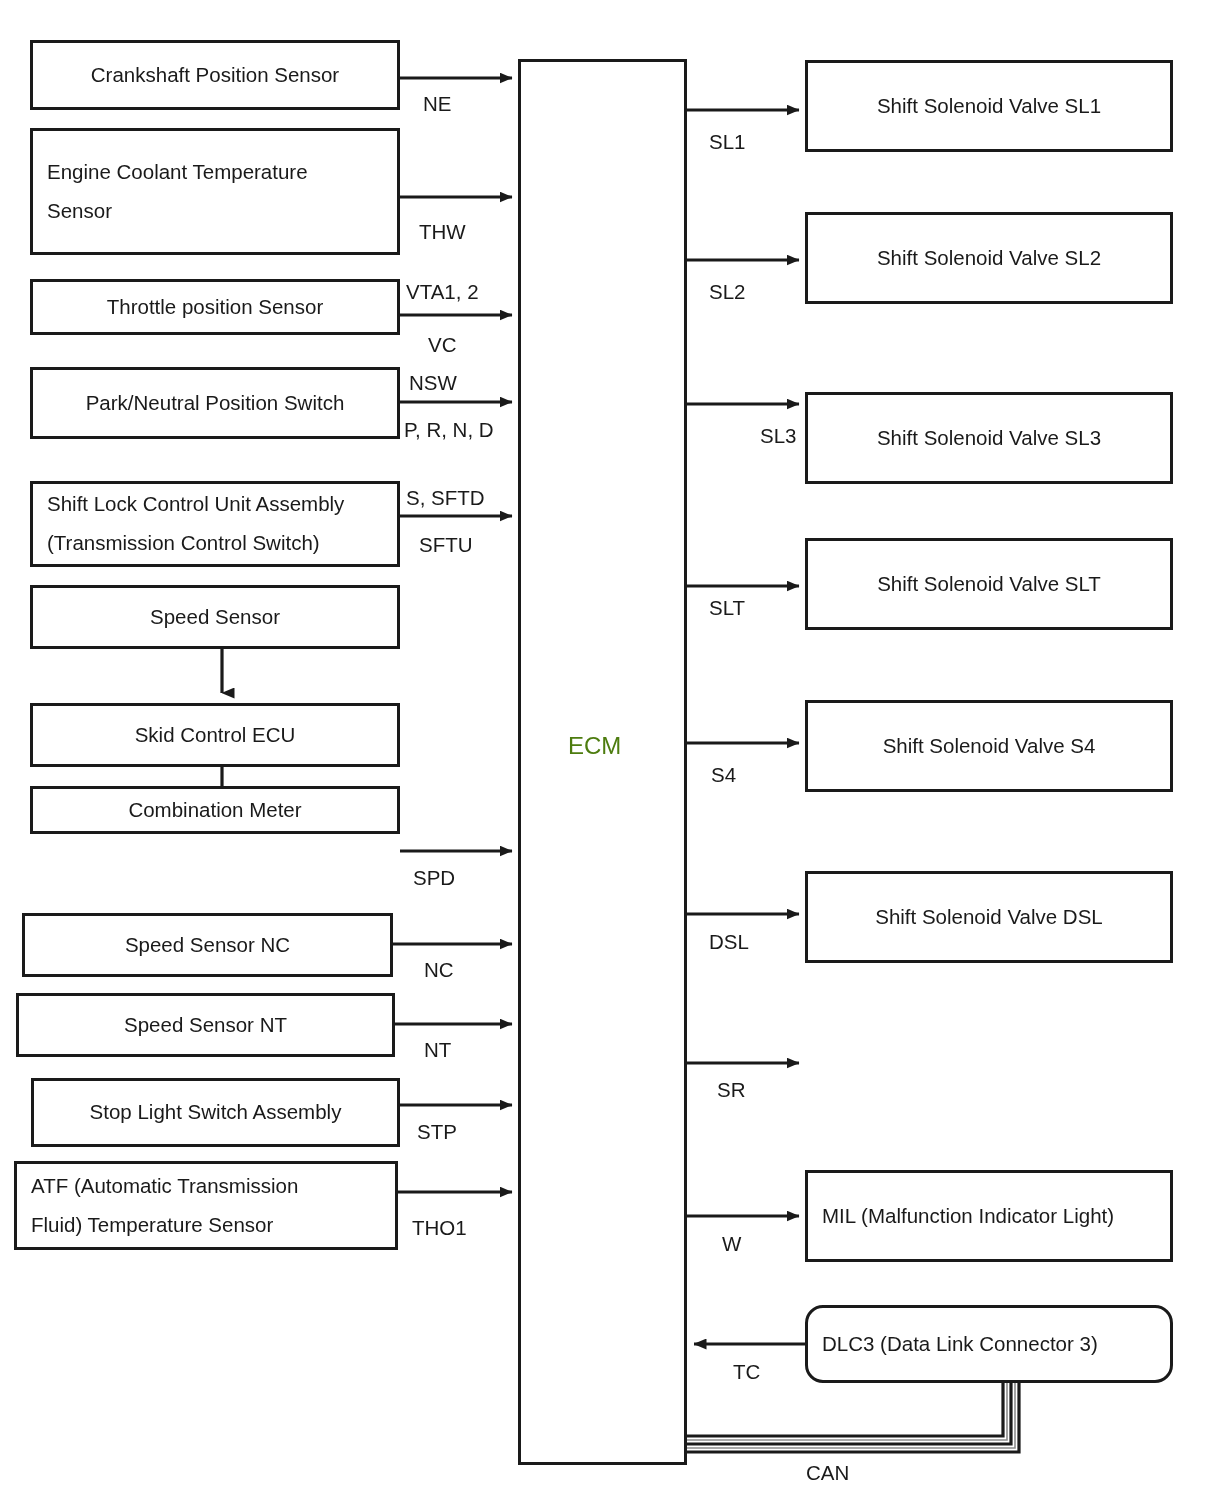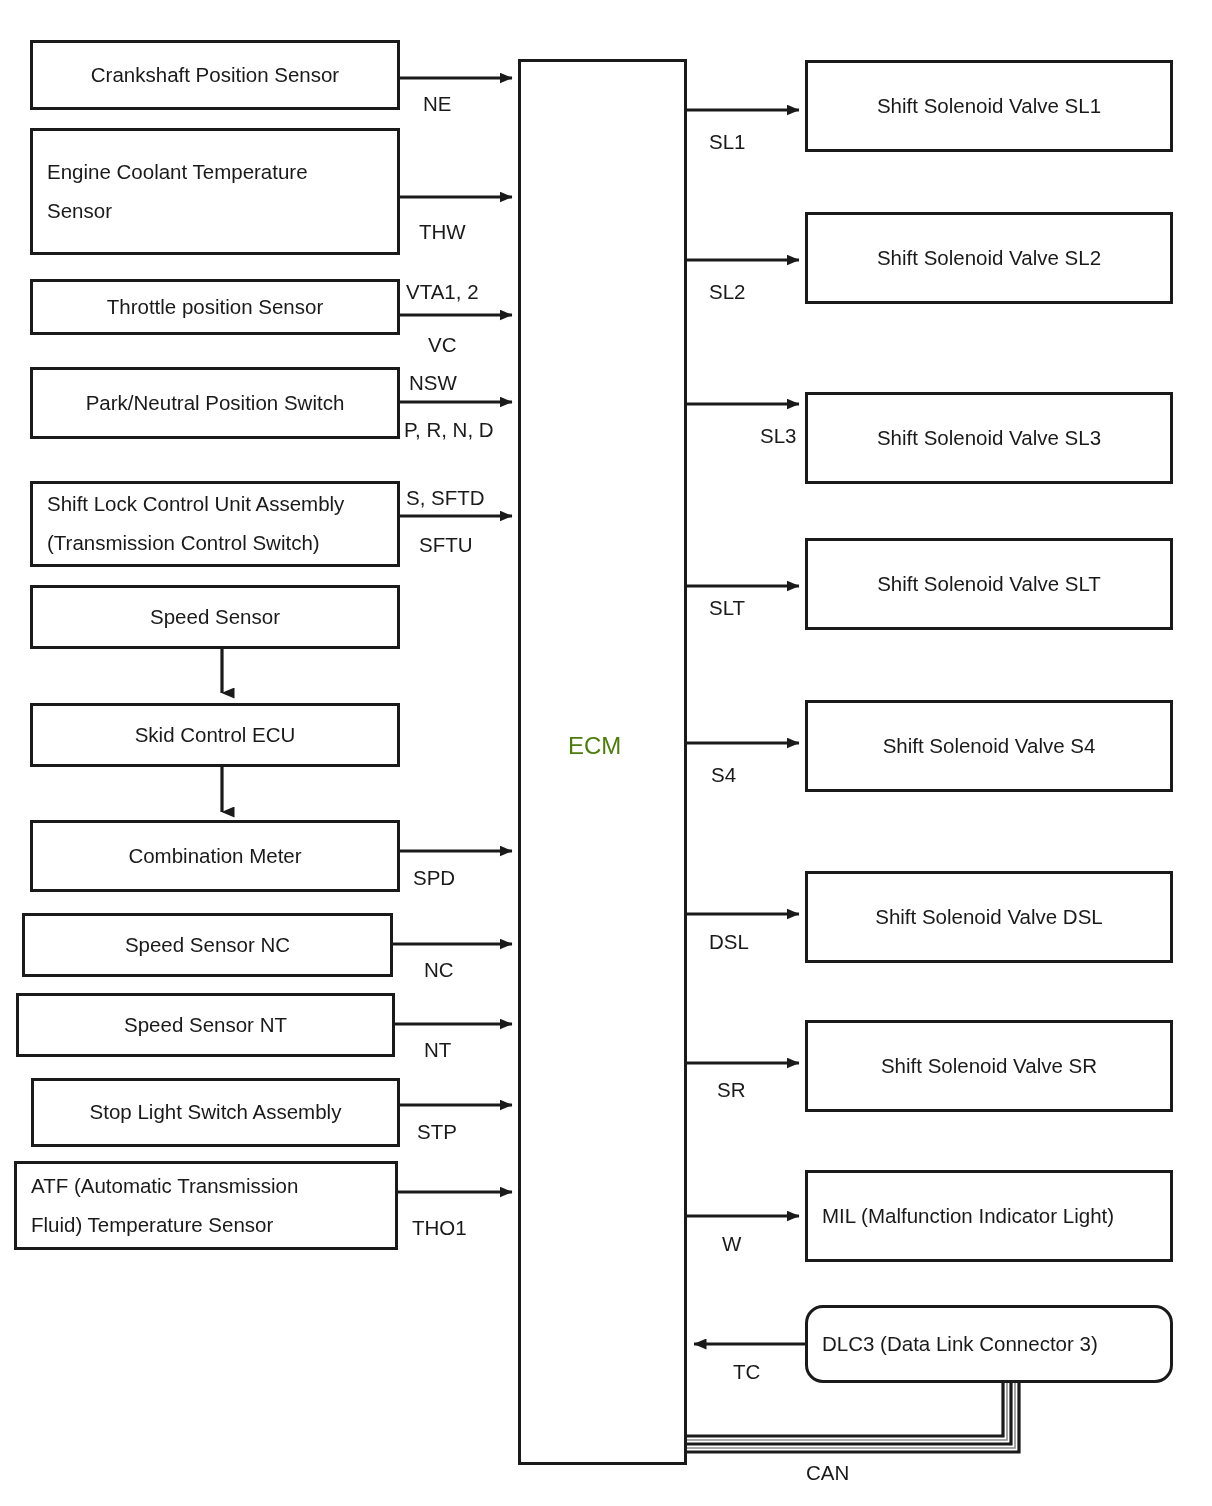--- a/index.html
+++ b/index.html
@@ -138,21 +138,21 @@
   </div>
 
   <div class="node center-text" style="left:30px;top:585px;width:370px;height:64px;">
     <span class="ln">Speed Sensor</span>
   </div>
 
   <div class="node center-text" style="left:30px;top:703px;width:370px;height:64px;">
     <span class="ln">Skid Control ECU</span>
   </div>
 
-  <div class="node center-text" style="left:30px;top:820px;width:370px;height:72px;">
+  <div class="node center-text" style="left:30px;top:786px;width:370px;height:48px;">
     <span class="ln">Combination Meter</span>
   </div>
 
   <div class="node center-text" style="left:22px;top:913px;width:371px;height:64px;">
     <span class="ln">Speed Sensor NC</span>
   </div>
 
   <div class="node center-text" style="left:16px;top:993px;width:379px;height:64px;">
     <span class="ln">Speed Sensor NT</span>
   </div>
@@ -186,23 +186,20 @@
   </div>
 
   <div class="node center-text" style="left:805px;top:700px;width:368px;height:92px;">
     <span class="ln">Shift Solenoid Valve S4</span>
   </div>
 
   <div class="node center-text" style="left:805px;top:871px;width:368px;height:92px;">
     <span class="ln">Shift Solenoid Valve DSL</span>
   </div>
 
-  <div class="node center-text" style="left:805px;top:1020px;width:368px;height:92px;">
-    <span class="ln">Shift Solenoid Valve SR</span>
-  </div>
 
   <div class="node left-text" style="left:805px;top:1170px;width:368px;height:92px;">
     <span class="ln">MIL (Malfunction Indicator Light)</span>
   </div>
 
   <div class="node left-text" style="left:805px;top:1305px;width:368px;height:78px;border-radius:18px;">
     <span class="ln">DLC3 (Data Link Connector 3)</span>
   </div>
 
   <div class="wlabel" style="left:423px;top:92px;">NE</div>

